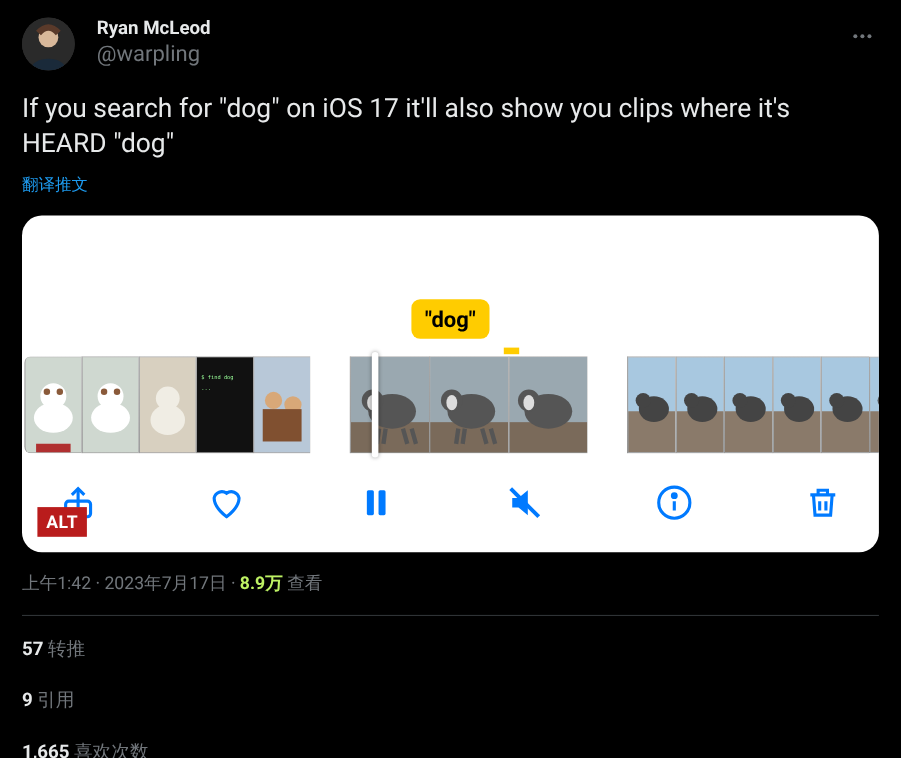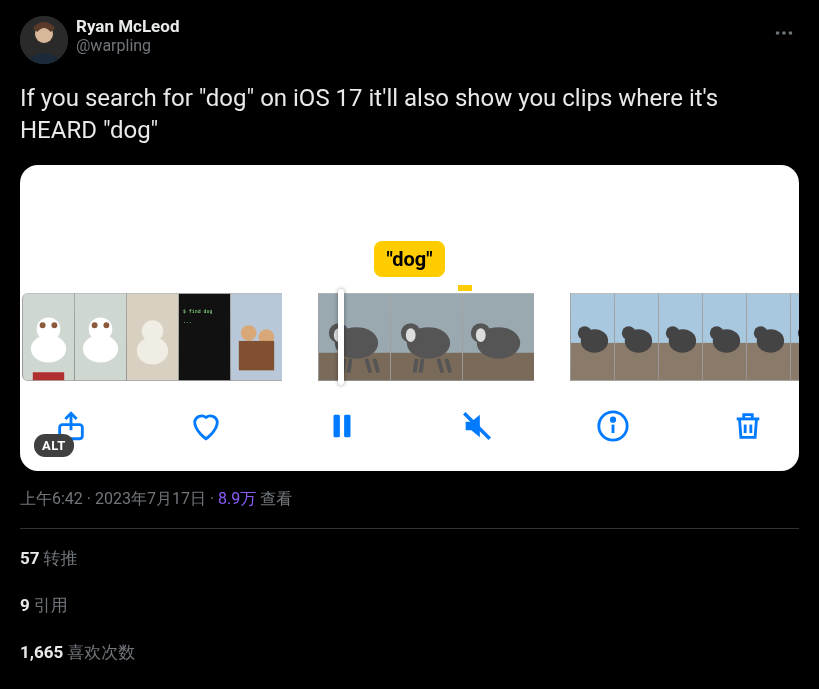--- a/index.html
+++ b/index.html
@@ -10,35 +10,35 @@
     height: 689px;
     overflow: hidden;
     color: #e7e9ea;
   }
   .tweet {
     padding: 16px 20px 0 20px;
   }
   .header {
     display: flex;
     align-items: flex-start;
-    gap: 8px;
+    gap: 20px;
     position: relative;
   }
   .avatar {
     width: 48px;
     height: 48px;
     border-radius: 50%;
     overflow: hidden;
     flex-shrink: 0;
     background: #333;
   }
   .avatar svg { width: 100%; height: 100%; display: block; }
   .user-block { flex: 1; }
   .display-name { font-weight: 700; font-size: 17px; color: #e7e9ea; }
-  .handle { color: #71767b; font-size: 16px; }
+  .handle { color: #71767b; font-size: 20px; }
   .more-icon {
     position: absolute;
     right: 0;
     top: 2px;
     color: #71767b;
     cursor: pointer;
     padding: 4px;
   }
   .tweet-text {
     margin-top: 18px;
@@ -123,34 +123,34 @@
     justify-content: space-between;
     align-items: center;
     padding: 28px 34px 10px 34px;
   }
   .tb-btn { color: #007aff; cursor: pointer; display:flex; align-items:center; justify-content:center; }
   .tb-btn svg { width: 34px; height: 34px; }
   .alt-badge {
     position: absolute;
     left: 14px;
     bottom: 14px;
-    background: #404040;
+    background: #b91c1c;
     color: #fff;
     font-weight: 700;
-    font-size: 13px;
+    font-size: 16px;
     padding: 4px 8px;
-    border-radius: 11px;
+    border-radius: 0;
     letter-spacing: 0.5px;
   }
   .meta-row {
     margin-top: 18px;
     color: #71767b;
     font-size: 16px;
   }
-  .meta-row .views-count { color: #8b5cf6; font-weight: 400; }
+  .meta-row .views-count { color: #bef264; font-weight: 700; }
   .divider {
     height: 1px;
     background: #2f3336;
     margin-top: 18px;
   }
   .stats-row {
     display: flex;
     gap: 24px;
     padding: 18px 0 0 0;
     font-size: 17px;
@@ -182,20 +182,21 @@
       <svg width="22" height="22" viewBox="0 0 24 24" fill="currentColor">
         <circle cx="5" cy="12" r="2"></circle>
           <circle cx="12" cy="12" r="2"></circle>
           <circle cx="19" cy="12" r="2"></circle>
       </svg>
     </div>
   </div>
 
   <div class="tweet-text">If you search for "dog" on iOS 17 it'll also show you clips where it's HEARD "dog"</div>
 
+  <div class="translate">翻译推文</div>
 
   <div class="media-card">
     <div class="media-top">
       <div class="dog-label">"dog"</div>
     </div>
     <div class="tick-mark"></div>
 
     <div class="timeline">
       <div class="clip-group first">
         <div class="clip-frame">
@@ -366,21 +367,21 @@
             <line x1="10" y1="11" x2="10" y2="17"></line>
             <line x1="14" y1="11" x2="14" y2="17"></line>
           </svg>
       </div>
     </div>
 
     <div class="alt-badge">ALT</div>
   </div>
 
   <div class="meta-row">
-    <span>上午6:42</span><span> · </span><span>2023年7月17日</span><span> · </span><span class="views-count">8.9万</span> <span>查看</span>
+    <span>上午1:42</span><span> · </span><span>2023年7月17日</span><span> · </span><span class="views-count">8.9万</span> <span>查看</span>
   </div>
 
   <div class="divider"></div>
 
   <div class="stats-row">
     <div class="stat-item"><span class="count">57</span><span>转推</span></div>
     <div class="stat-item"><span class="count">9</span><span>引用</span></div>
     <div class="stat-item"><span class="count">1,665</span><span>喜欢次数</span></div>
     <div class="stat-item"><span class="count">65</span><span>书签</span></div>
   </div>

